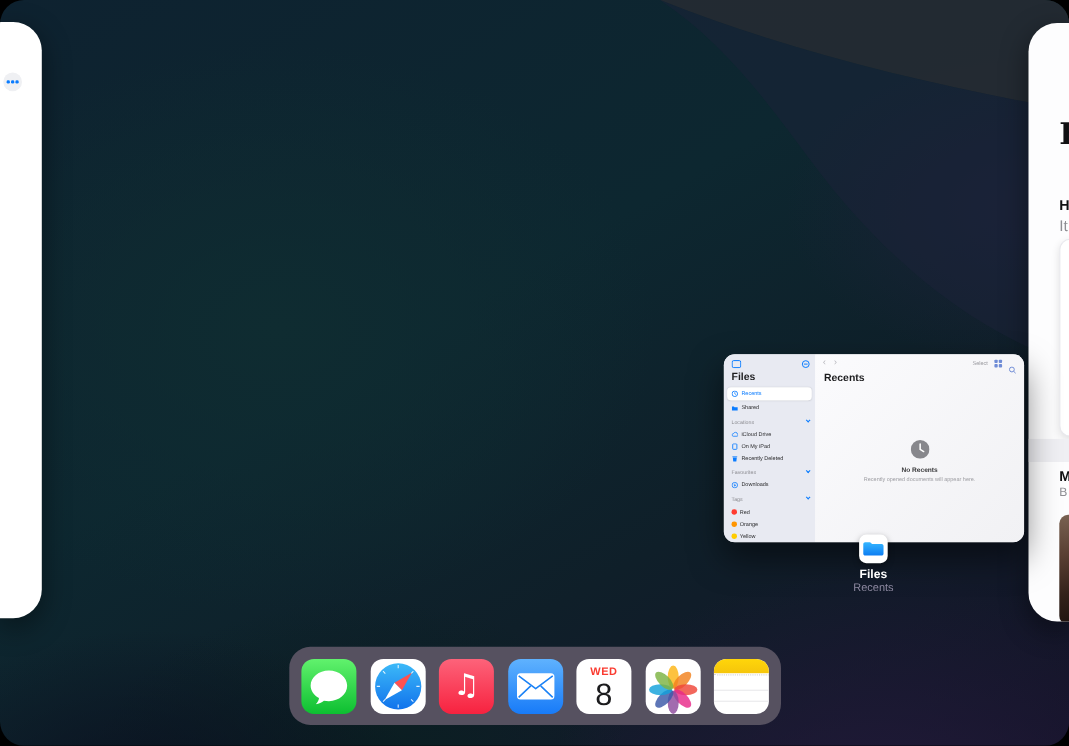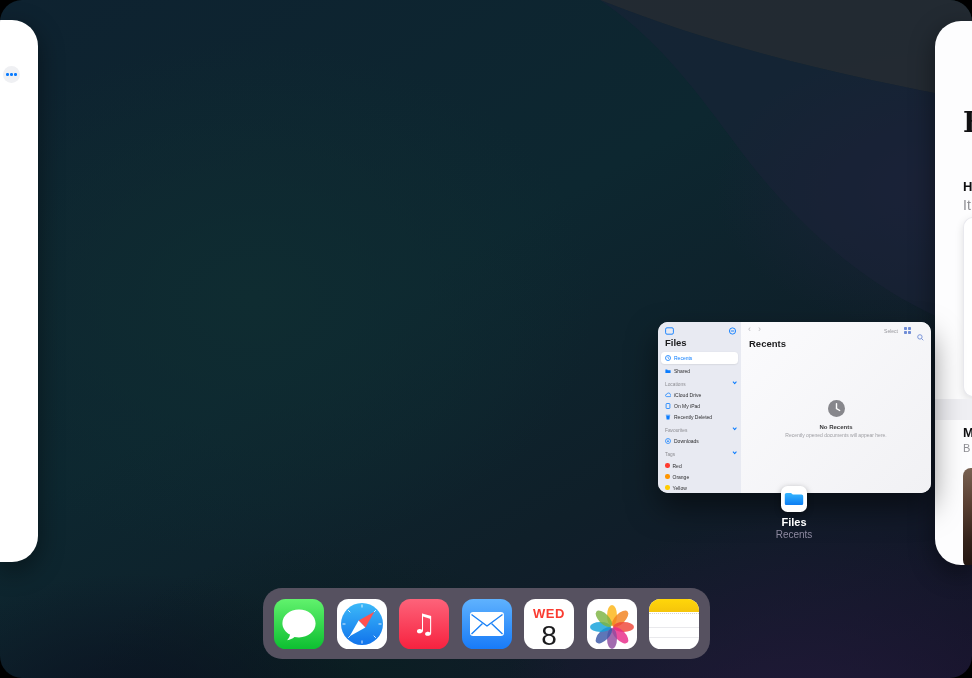--- a/index.html
+++ b/index.html
@@ -85,21 +85,21 @@
   
   .dock { position:absolute; left:263px; top:588px; height:71px; border-radius:19px;
           background:#565160; display:flex; align-items:center; gap:12.5px; padding:0 11px; }
   .dk { width:50px; height:50px; border-radius:11.5px; position:relative; overflow:hidden; flex:none; }
   .dk-messages { background:linear-gradient(180deg,#61f26d 0%,#0dbf31 100%); }
   .dk-safari, .dk-calendar, .dk-photos, .dk-notes { background:#fff; }
   .dk-music { background:linear-gradient(180deg,#fd637a 0%,#f7223f 100%); display:flex; align-items:center; justify-content:center; }
   .dk-music span { font-family:"DejaVu Sans",sans-serif; color:#fff; font-size:27px; line-height:1; }
   .dk-mail { background:linear-gradient(180deg,#5fb2fe 0%,#187bf8 100%); display:flex; align-items:center; justify-content:center; }
   .dk svg { display:block; margin:auto; }
-  .dk-cal-wk { text-align:center; font-size:13px; font-weight:bold; color:#fa3b30; letter-spacing:.5px; margin-top:7px; }
+  .dk-cal-wk { text-align:center; font-size:10px; font-weight:bold; color:#fa3b30; letter-spacing:.5px; margin-top:7px; }
   .dk-cal-day{ text-align:center; font-size:28px; font-weight:300; color:#1b1b1d; line-height:1; margin-top:1px; }
   .dk-notes .band { height:13px; background:linear-gradient(180deg,#ffd60a,#f5c50b); }
   .dk-notes .dots { border-top:1.4px dotted #d4d4d8; margin-top:1.5px; }
   .dk-notes .line { height:1.5px; background:#e9e9ec; position:absolute; left:0; right:0; }
 </style>
 </head>
 <body>
 
 <div class="screen">
 

